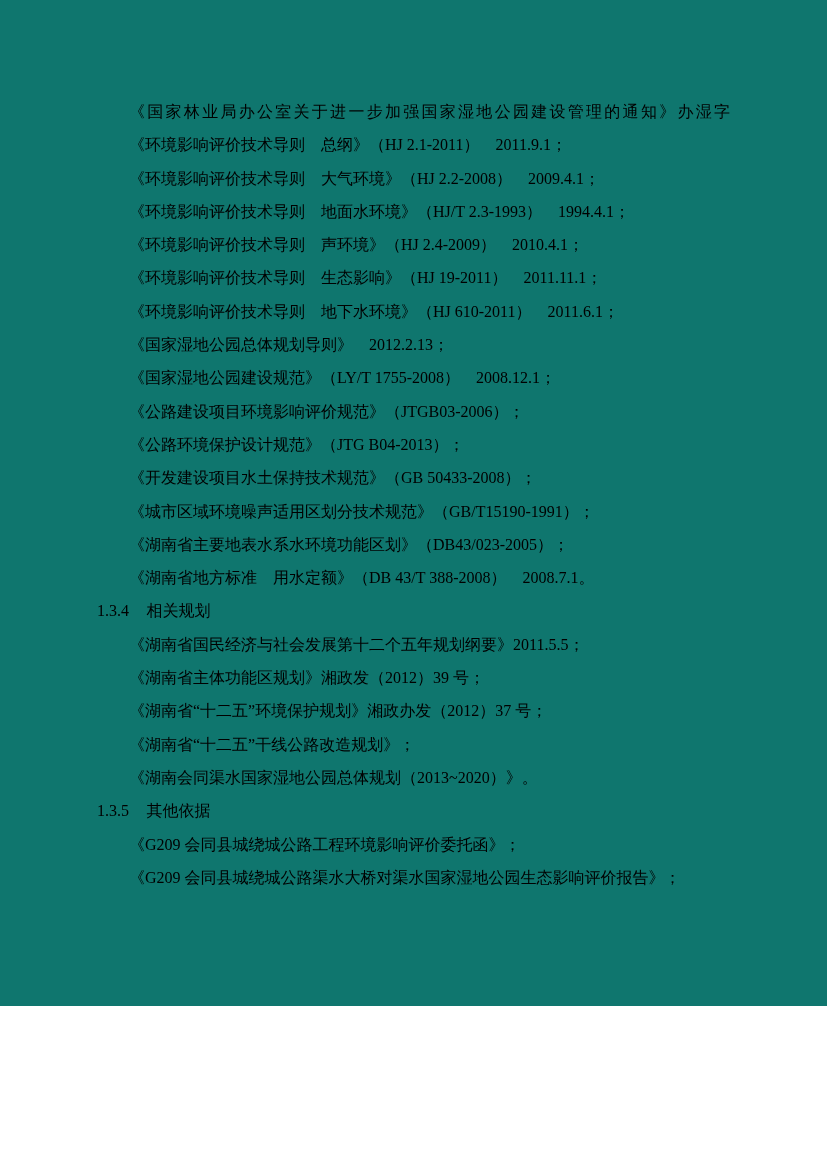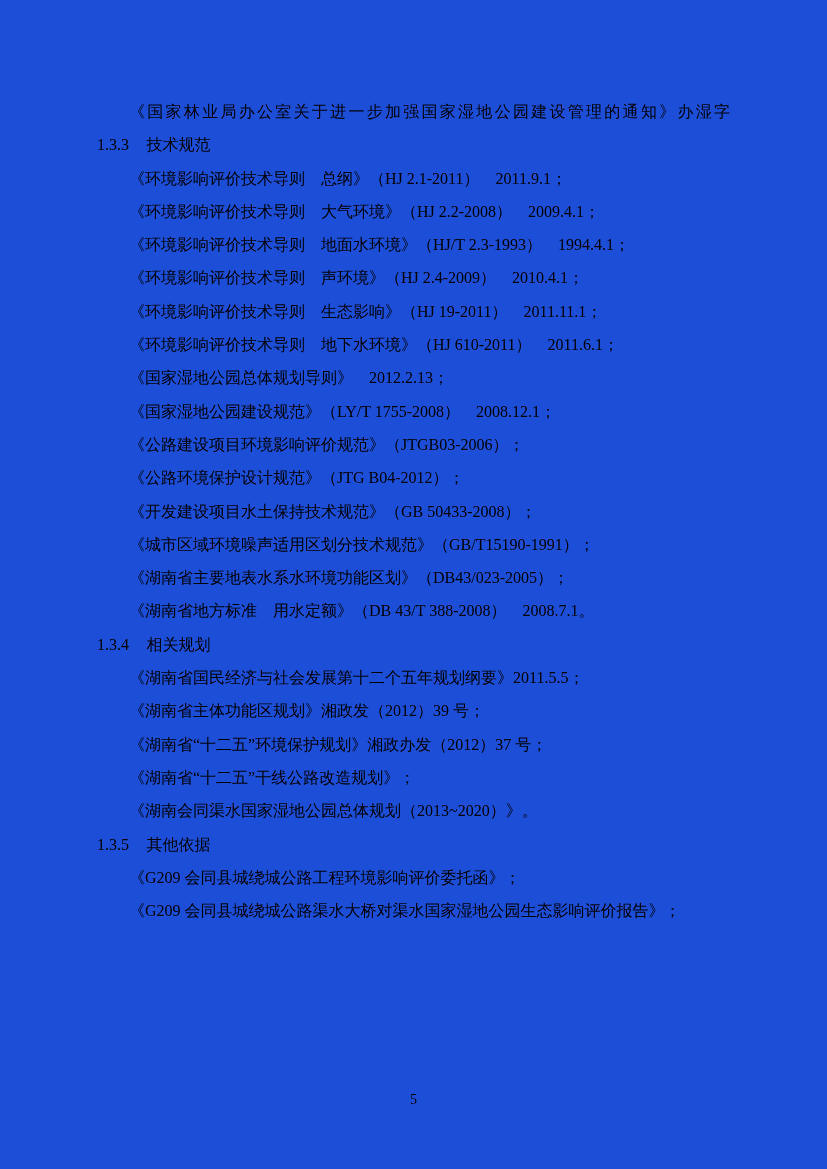--- a/index.html
+++ b/index.html
@@ -3,22 +3,22 @@
 <meta charset="utf-8">
 <style>
   html, body {
     margin: 0;
     padding: 0;
     background: #ffffff;
   }
   .page {
     position: relative;
     width: 827px;
-    height: 1169px;
-    background: #1d4ed8;
+    height: 1006px;
+    background: #0f766e;
     color: #000000;
     font-family: "Liberation Serif", "DejaVu Serif", serif;
     overflow: hidden;
   }
   .content {
     position: absolute;
     left: 97px;
     top: 95px;
     width: 633px;
     font-size: 16px;
@@ -56,32 +56,31 @@
   }
 </style>
 </head>
 <body>
 
 <div class="page">
   <div class="content">
 
     <p class="para justify-full">《国家林业局办公室关于进一步加强国家湿地公园建设管理的通知》办湿字</p>
 
-    <p class="heading"><span class="sec-num">1.3.3</span><span>技术规范</span></p>
 
     <p class="para">《环境影响评价技术导则　总纲》（HJ 2.1-2011）　2011.9.1；</p>
     <p class="para">《环境影响评价技术导则　大气环境》（HJ 2.2-2008）　2009.4.1；</p>
     <p class="para">《环境影响评价技术导则　地面水环境》（HJ/T 2.3-1993）　1994.4.1；</p>
     <p class="para">《环境影响评价技术导则　声环境》（HJ 2.4-2009）　2010.4.1；</p>
     <p class="para">《环境影响评价技术导则　生态影响》（HJ 19-2011）　2011.11.1；</p>
     <p class="para">《环境影响评价技术导则　地下水环境》（HJ 610-2011）　2011.6.1；</p>
     <p class="para">《国家湿地公园总体规划导则》　2012.2.13；</p>
     <p class="para">《国家湿地公园建设规范》（LY/T 1755-2008）　2008.12.1；</p>
     <p class="para">《公路建设项目环境影响评价规范》（JTGB03-2006）；</p>
-    <p class="para">《公路环境保护设计规范》（JTG B04-2012）；</p>
+    <p class="para">《公路环境保护设计规范》（JTG B04-2013）；</p>
     <p class="para">《开发建设项目水土保持技术规范》（GB 50433-2008）；</p>
     <p class="para">《城市区域环境噪声适用区划分技术规范》（GB/T15190-1991）；</p>
     <p class="para">《湖南省主要地表水系水环境功能区划》（DB43/023-2005）；</p>
     <p class="para">《湖南省地方标准　用水定额》（DB 43/T 388-2008）　2008.7.1。</p>
 
     <p class="heading"><span class="sec-num">1.3.4</span><span>相关规划</span></p>
 
     <p class="para">《湖南省国民经济与社会发展第十二个五年规划纲要》2011.5.5；</p>
     <p class="para">《湖南省主体功能区规划》湘政发（2012）39 号；</p>
     <p class="para">《湖南省“十二五”环境保护规划》湘政办发（2012）37 号；</p>

